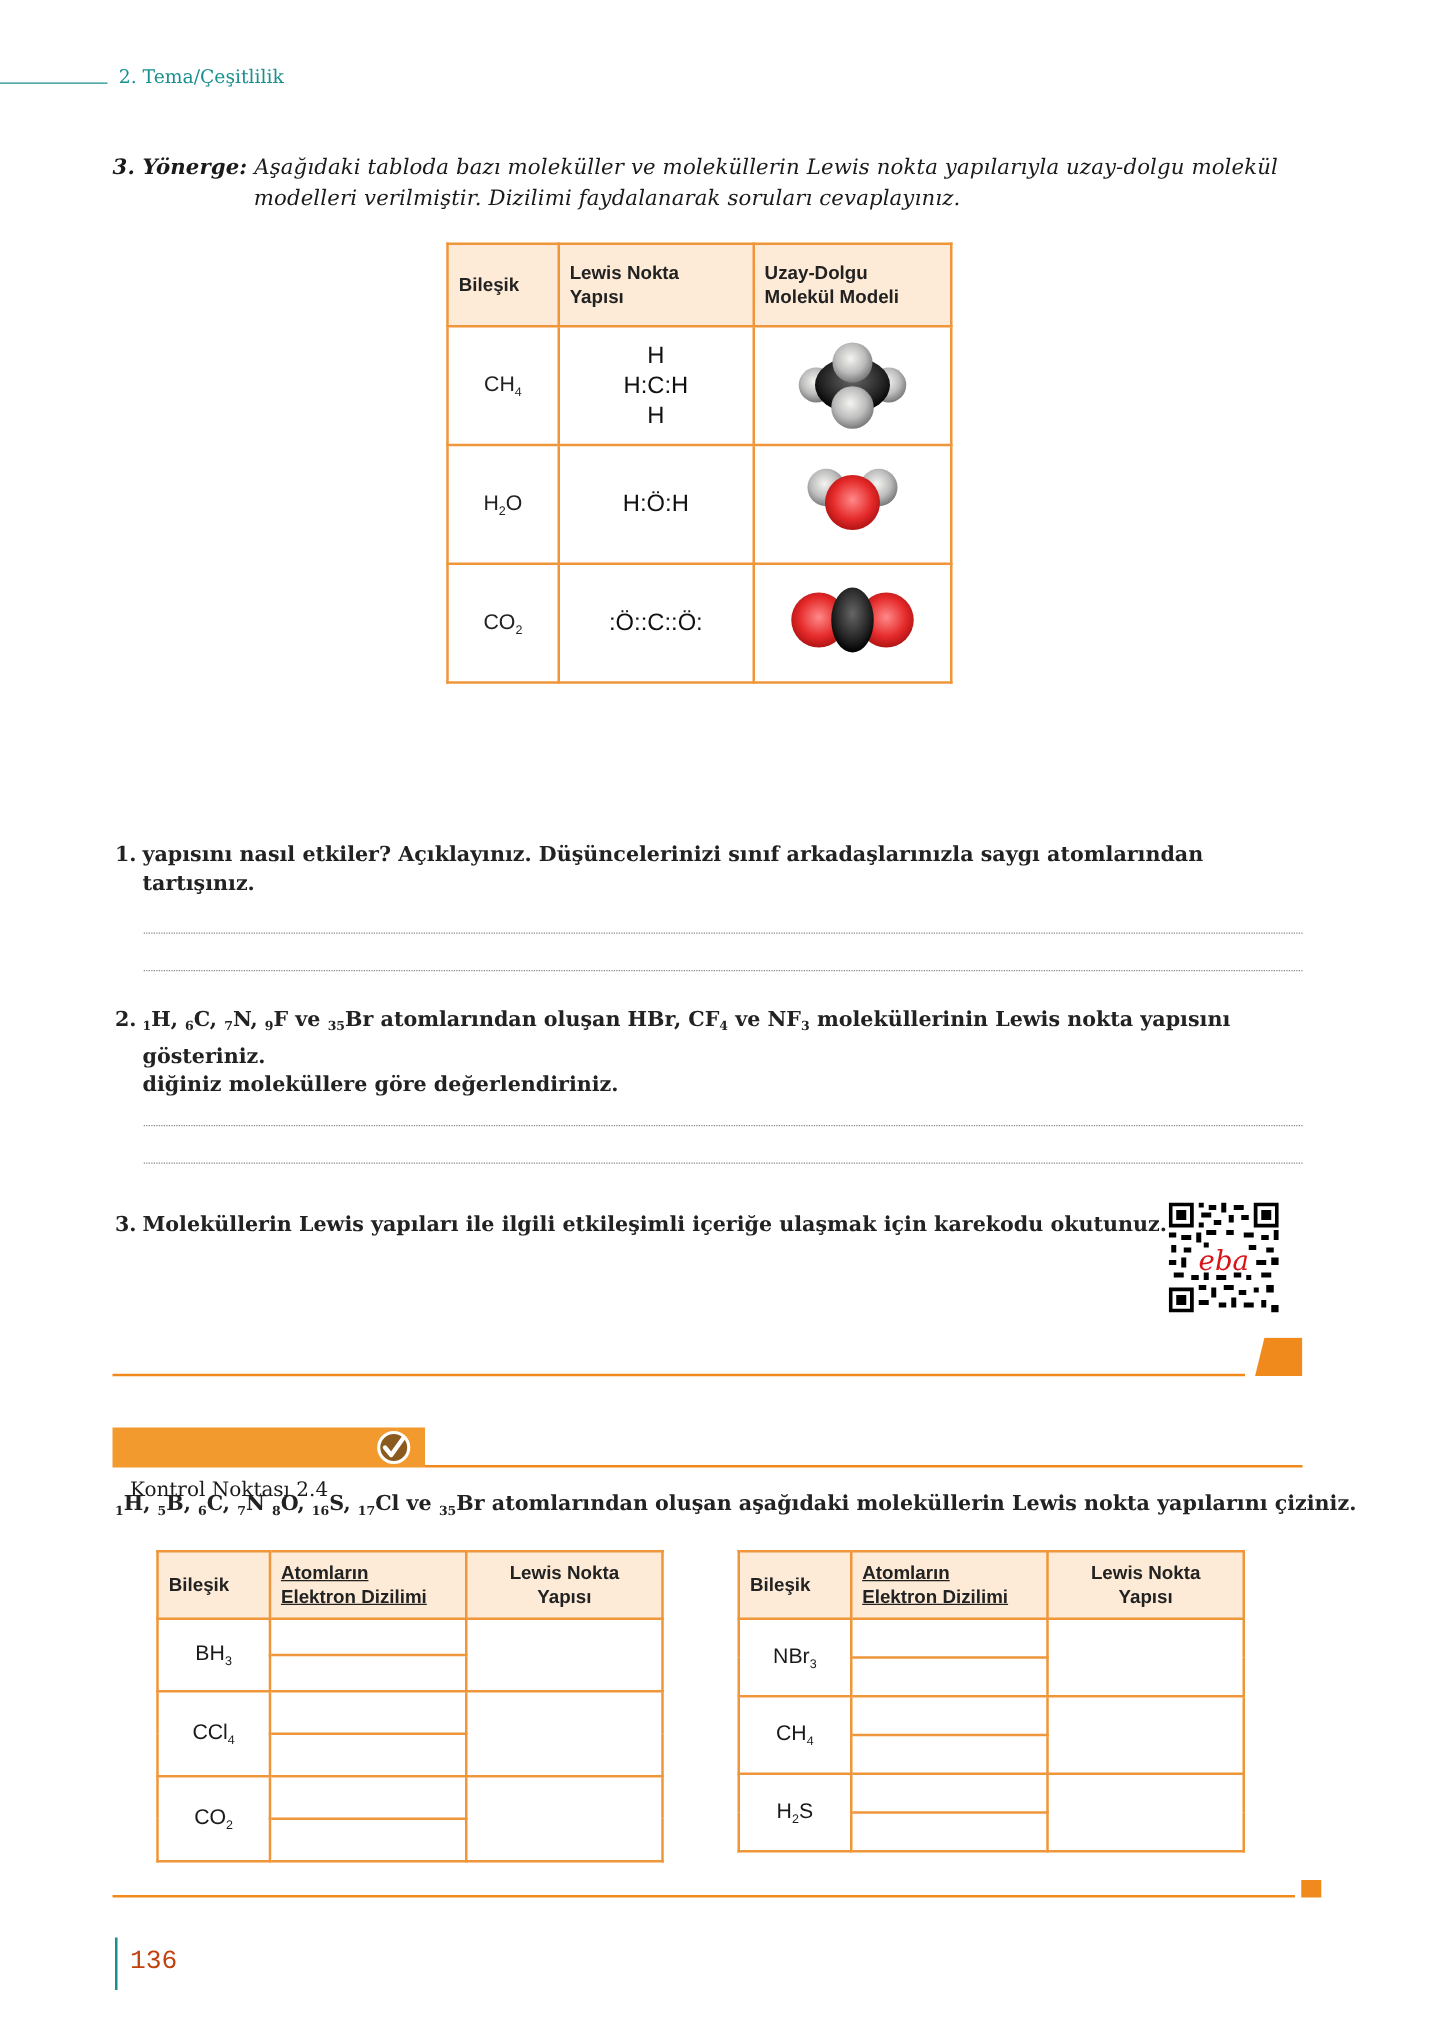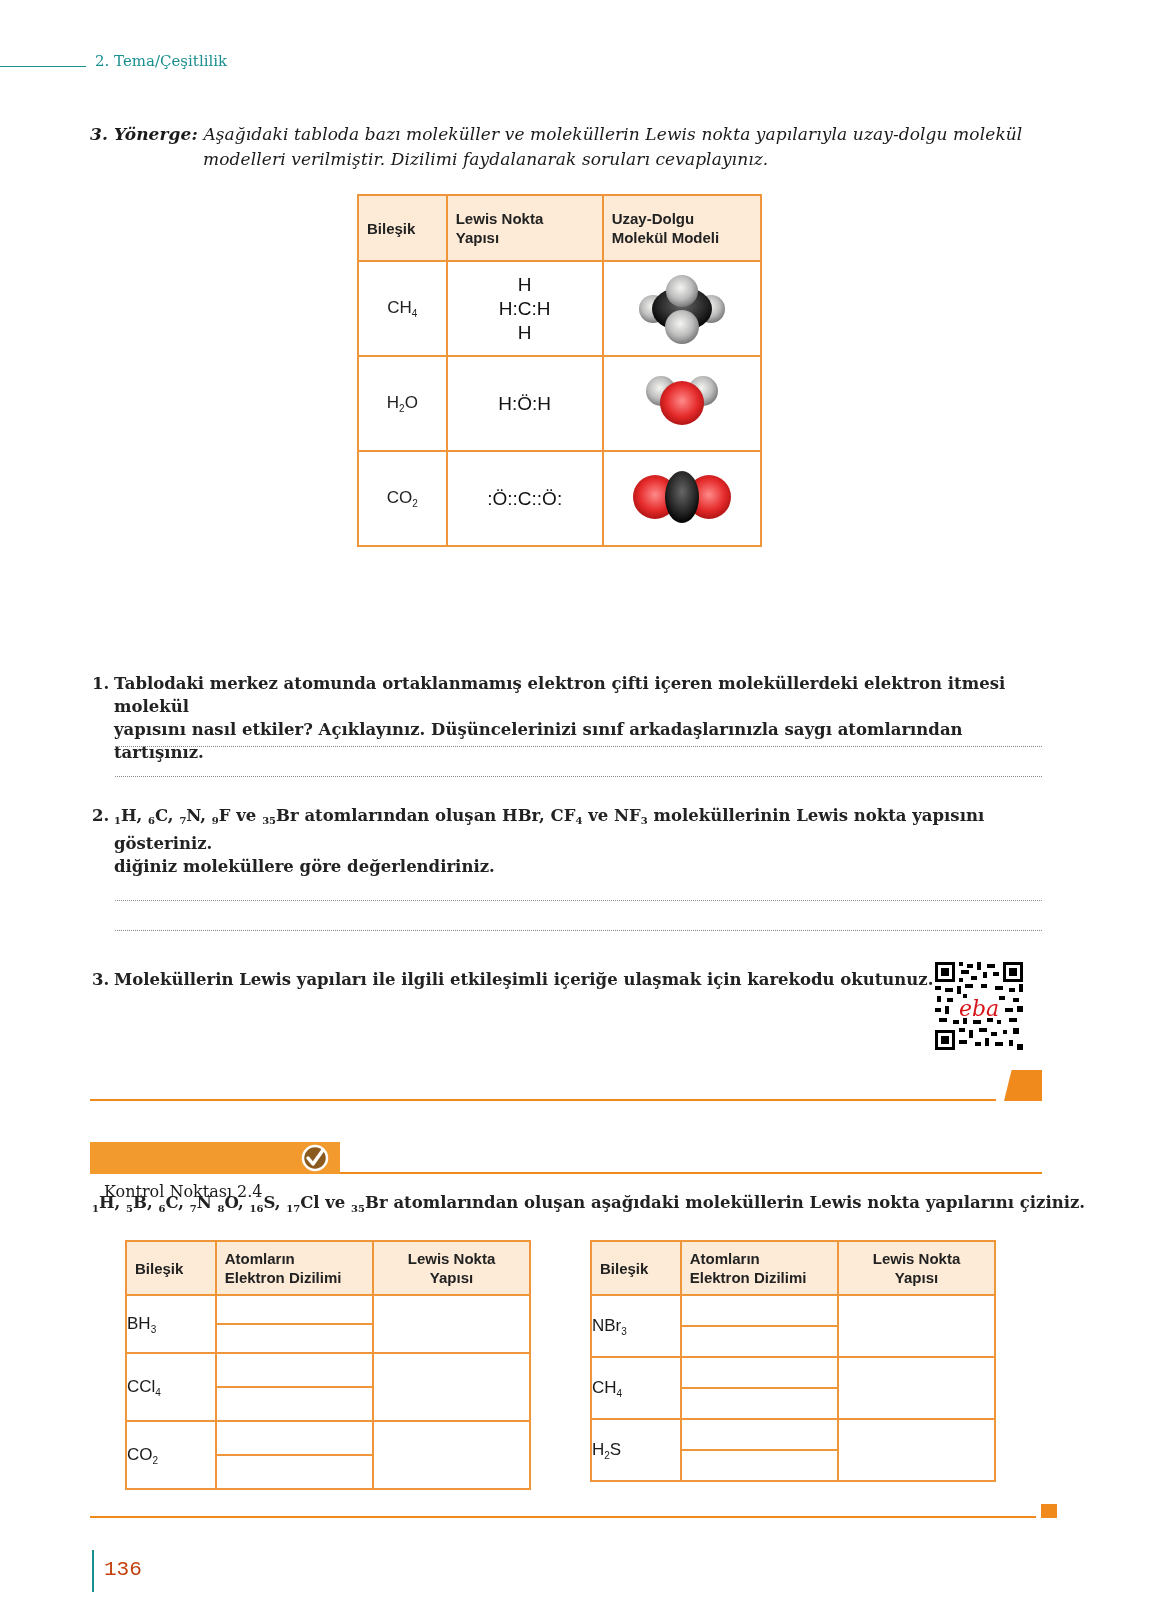--- a/index.html
+++ b/index.html
@@ -46,26 +46,26 @@
 
   .kontrol-text { position: absolute; left: 92px; top: 1193px; font-family: "DejaVu Serif", serif; font-size: 16.5px; font-weight: bold; color: #222; white-space: nowrap; }
   .kontrol-text sub { font-size: 10px; vertical-align: -4px; }
 
   .ans-table { position: absolute; }
   .ans-table td, .ans-table th { border: 2px solid #f0963a; font-family: "Liberation Sans", sans-serif; }
   .ans-table th { background: #fdebd7; font-size: 15px; font-weight: bold; height: 54px; color: #222; padding: 2px 8px; line-height: 19px; }
   .ans-table th.left { text-align: left; }
   .ans-table th.center { text-align: center; }
   .ans-table td { background: #fff; }
-  .ans-table .cmp { vertical-align: middle; font-size: 17px; margin-left: 36px; }
+  .ans-table .cmp { text-align: center; vertical-align: middle; font-size: 17px; margin-left: 36px; }
   .ans-table .cmp sub { font-size: 10px; vertical-align: -4px; }
   .ans-left { left: 125px; top: 1240px; width: 406px; }
   .ans-right { left: 590px; top: 1240px; width: 406px; }
   .ans-table .cA { width: 90px; }
-  .ans-table .cB { width: 158px; }
+  .ans-table .cB { width: 158px; text-decoration: underline; }
   .ans-table .cC { width: 158px; }
   .ans-table td.sub-cell { height: 29px; }
 
   .divider3 { position: absolute; left: 90px; top: 1516px; width: 946px; height: 2px; background: #f08a1c; }
   .corner2 { position: absolute; left: 1041px; top: 1504px; width: 16px; height: 14px; background: #f08a1c; }
 
   .page-bar { position: absolute; left: 92px; top: 1550px; width: 2px; height: 42px; background: #1a8f8f; }
   .page-num { position: absolute; left: 104px; top: 1558px; font-family: Liberation Mono, monospace; font-size: 21px; color: #c2410c; }
 </style>
 </head>
@@ -147,21 +147,20 @@
         <ellipse cx="50" cy="30" rx="17" ry="26" fill="url(#gC)"></ellipse>
       </svg>
     </td>
   </tr>
 </tbody>
   </table>
 
 <div class="questions">
   <div class="q" style="top:0px;">
     <span class="num">1.</span>
-    <span class="body">Tablodaki merkez atomunda ortaklanmamış elektron çifti içeren moleküllerdeki elektron itmesi molekül</span>
     <span class="body">yapısını nasıl etkiler? Açıklayınız. Düşüncelerinizi sınıf arkadaşlarınızla saygı atomlarından tartışınız.</span>
   </div>
   <div class="q" style="top:132px;">
     <span class="num">2.</span>
     <span class="body"><sub>1</sub><span>H, </span><sub>6</sub><span>C, </span><sub>7</sub><span>N, </span><sub>9</sub><span>F ve </span><sub>35</sub><span>Br atomlarından oluşan HBr, CF</span><sub>4</sub><span> ve NF</span><sub>3</sub><span> moleküllerinin Lewis nokta yapısını gösteriniz.</span></span>
     <span class="body">diğiniz moleküllere göre değerlendiriniz.</span>
   </div>
   <div class="q" style="top:296px;">
     <span class="num">3.</span>
     <span class="body">Moleküllerin Lewis yapıları ile ilgili etkileşimli içeriğe ulaşmak için karekodu okutunuz.</span>

